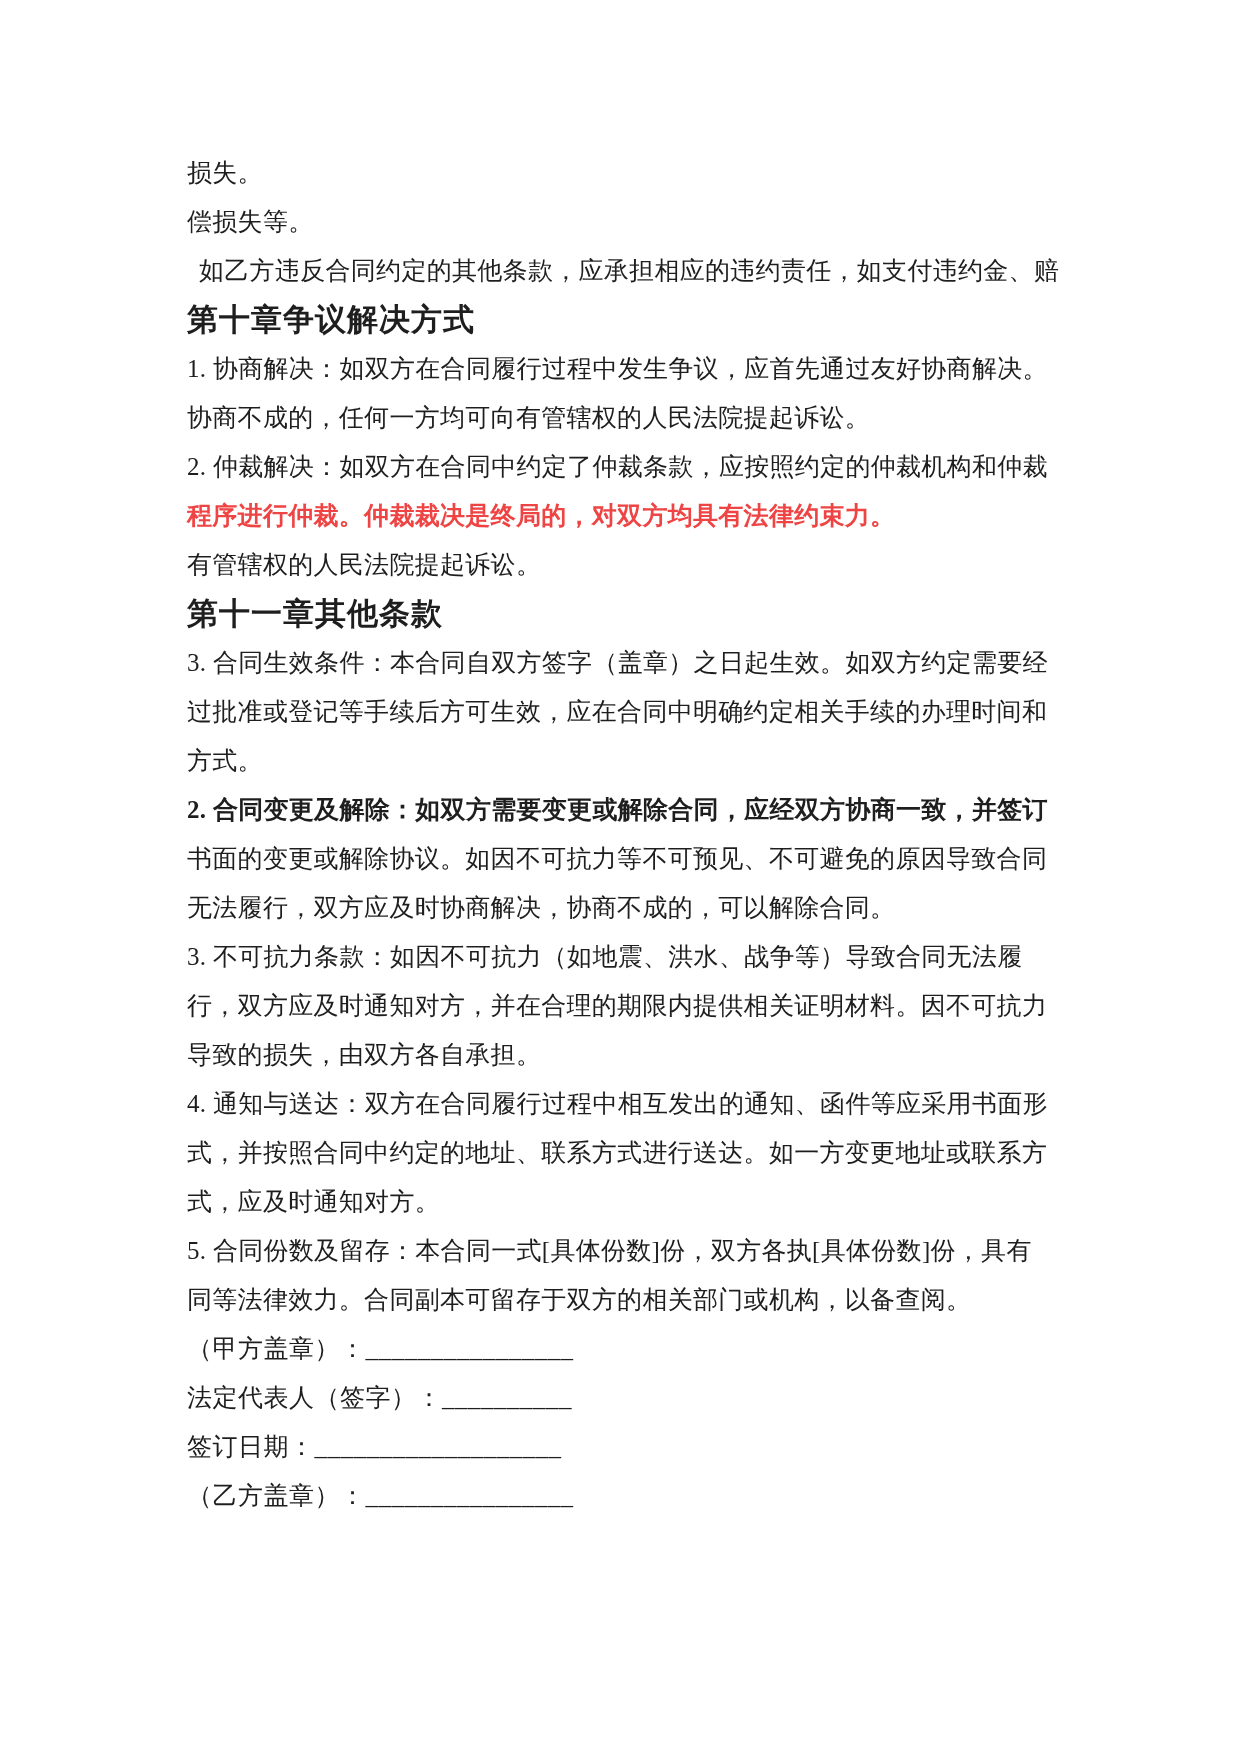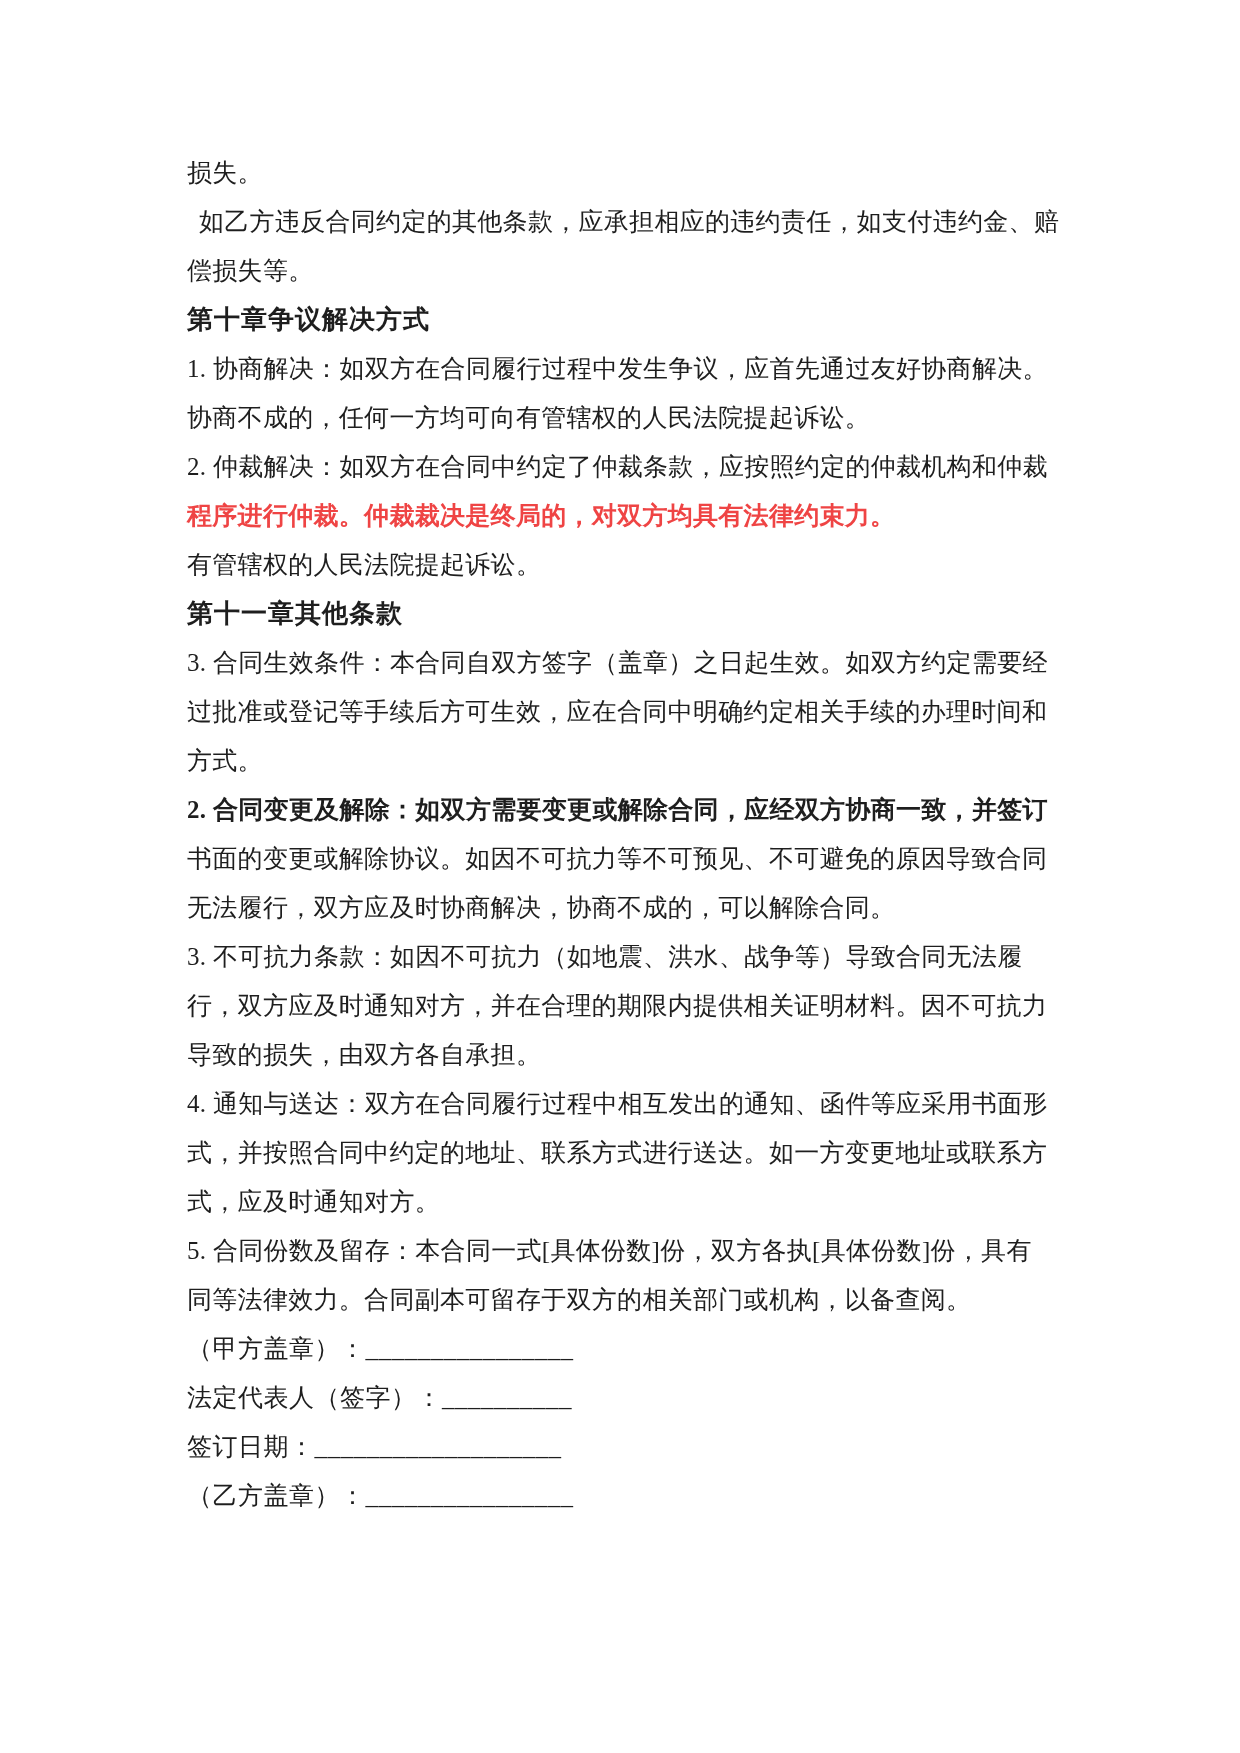--- a/index.html
+++ b/index.html
@@ -30,39 +30,39 @@
     font-family: "Liberation Serif", "DejaVu Serif", serif;
     font-size: 25px;
     line-height: 49px;
     color: #1e1e1e;
     white-space: pre;
     letter-spacing: 0.3px;
   }
   .line.heading {
     font-family: "Liberation Sans", "DejaVu Sans", sans-serif;
     font-weight: bold;
-    font-size: 26px;
+    font-size: 31px;
     letter-spacing: 1px;
   }
   .line.indent {
     padding-left: 12px;
   }
   .line.signature {
     letter-spacing: 0.5px;
   }
 </style>
 </head>
 <body style="background: rgb(255, 255, 255);">
 
 <div class="page">
   <div class="doc">
 
   <div class="line body" style="color: rgb(30, 30, 30);">损失。</div>
+      <div class="line body" style="color: rgb(30, 30, 30);">偿损失等。</div>
       <div class="line body indent" style="color: rgb(30, 30, 30);">如乙方违反合同约定的其他条款，应承担相应的违约责任，如支付违约金、赔</div>
-      <div class="line body" style="color: rgb(30, 30, 30);">偿损失等。</div>
       <div class="line heading" style="color: rgb(30, 30, 30);">第十章争议解决方式</div>
       <div class="line body" style="color: rgb(30, 30, 30);">1. 协商解决：如双方在合同履行过程中发生争议，应首先通过友好协商解决。</div>
       <div class="line body" style="color: rgb(30, 30, 30);">协商不成的，任何一方均可向有管辖权的人民法院提起诉讼。</div>
       <div class="line body" style="color: rgb(30, 30, 30);">2. 仲裁解决：如双方在合同中约定了仲裁条款，应按照约定的仲裁机构和仲裁</div>
       <div class="line body" style="color: #ef4444; font-weight: bold;">程序进行仲裁。仲裁裁决是终局的，对双方均具有法律约束力。</div>
       <div class="line body" style="color: rgb(30, 30, 30);">有管辖权的人民法院提起诉讼。</div>
       <div class="line heading" style="color: rgb(30, 30, 30);">第十一章其他条款</div>
       <div class="line body" style="color: rgb(30, 30, 30);">3. 合同生效条件：本合同自双方签字（盖章）之日起生效。如双方约定需要经</div>
       <div class="line body" style="color: rgb(30, 30, 30);">过批准或登记等手续后方可生效，应在合同中明确约定相关手续的办理时间和</div>
       <div class="line body" style="color: rgb(30, 30, 30);">方式。</div>

